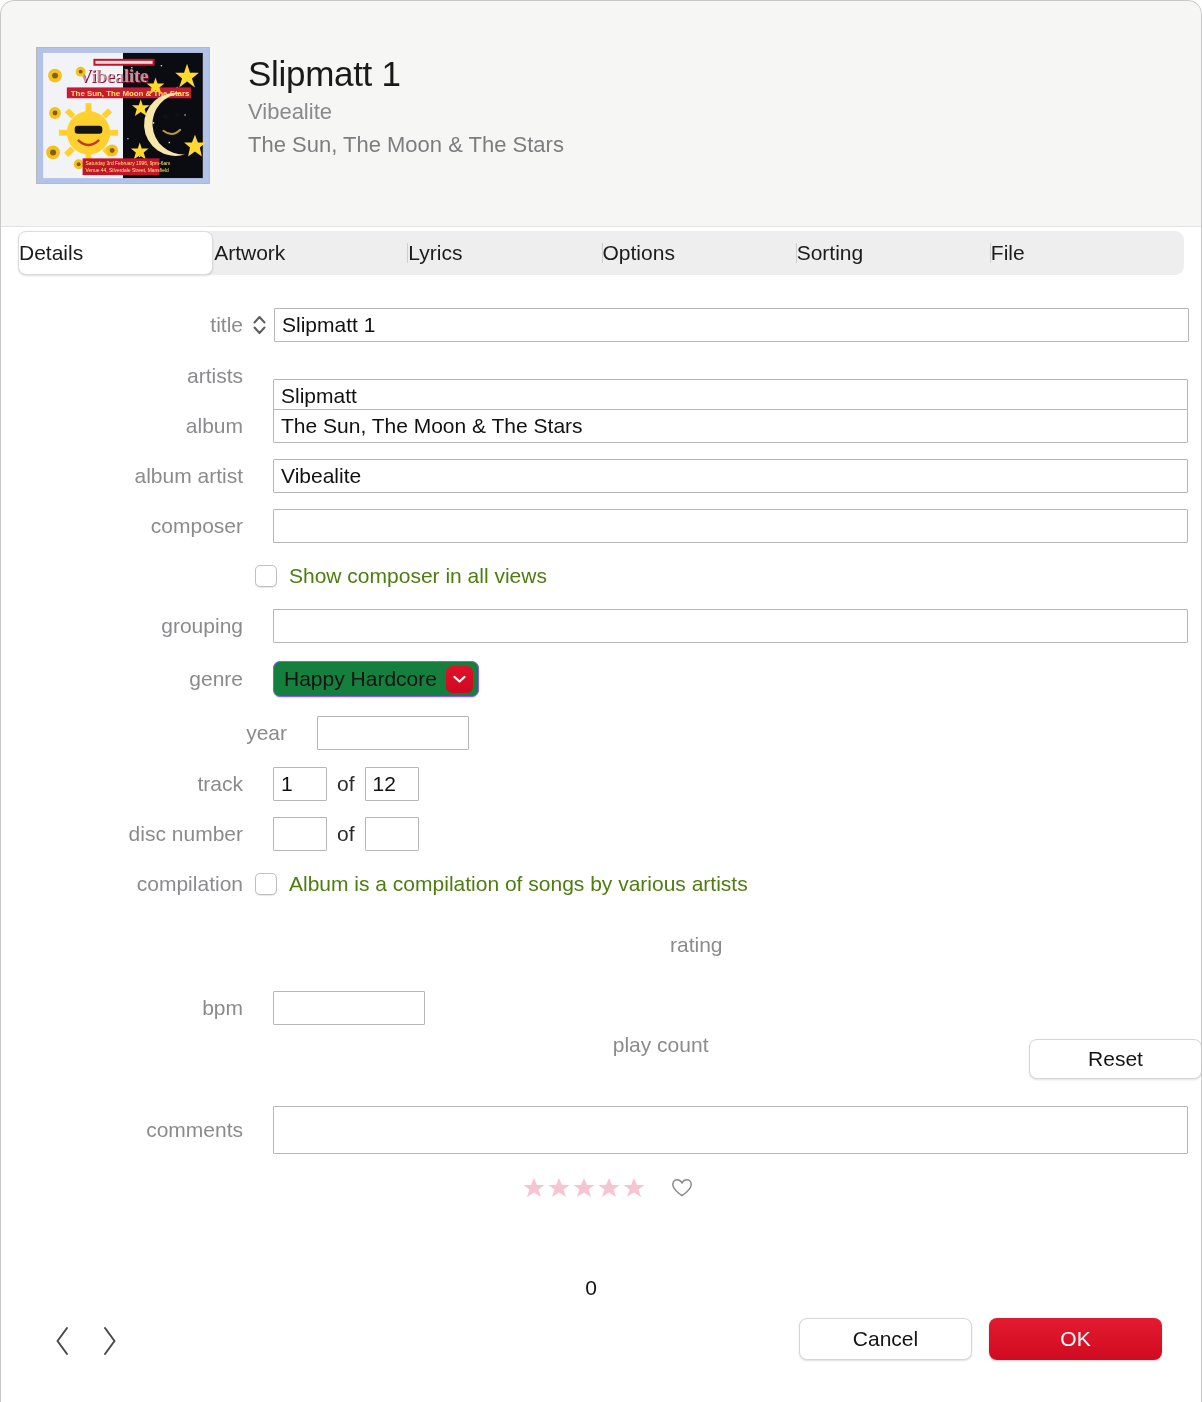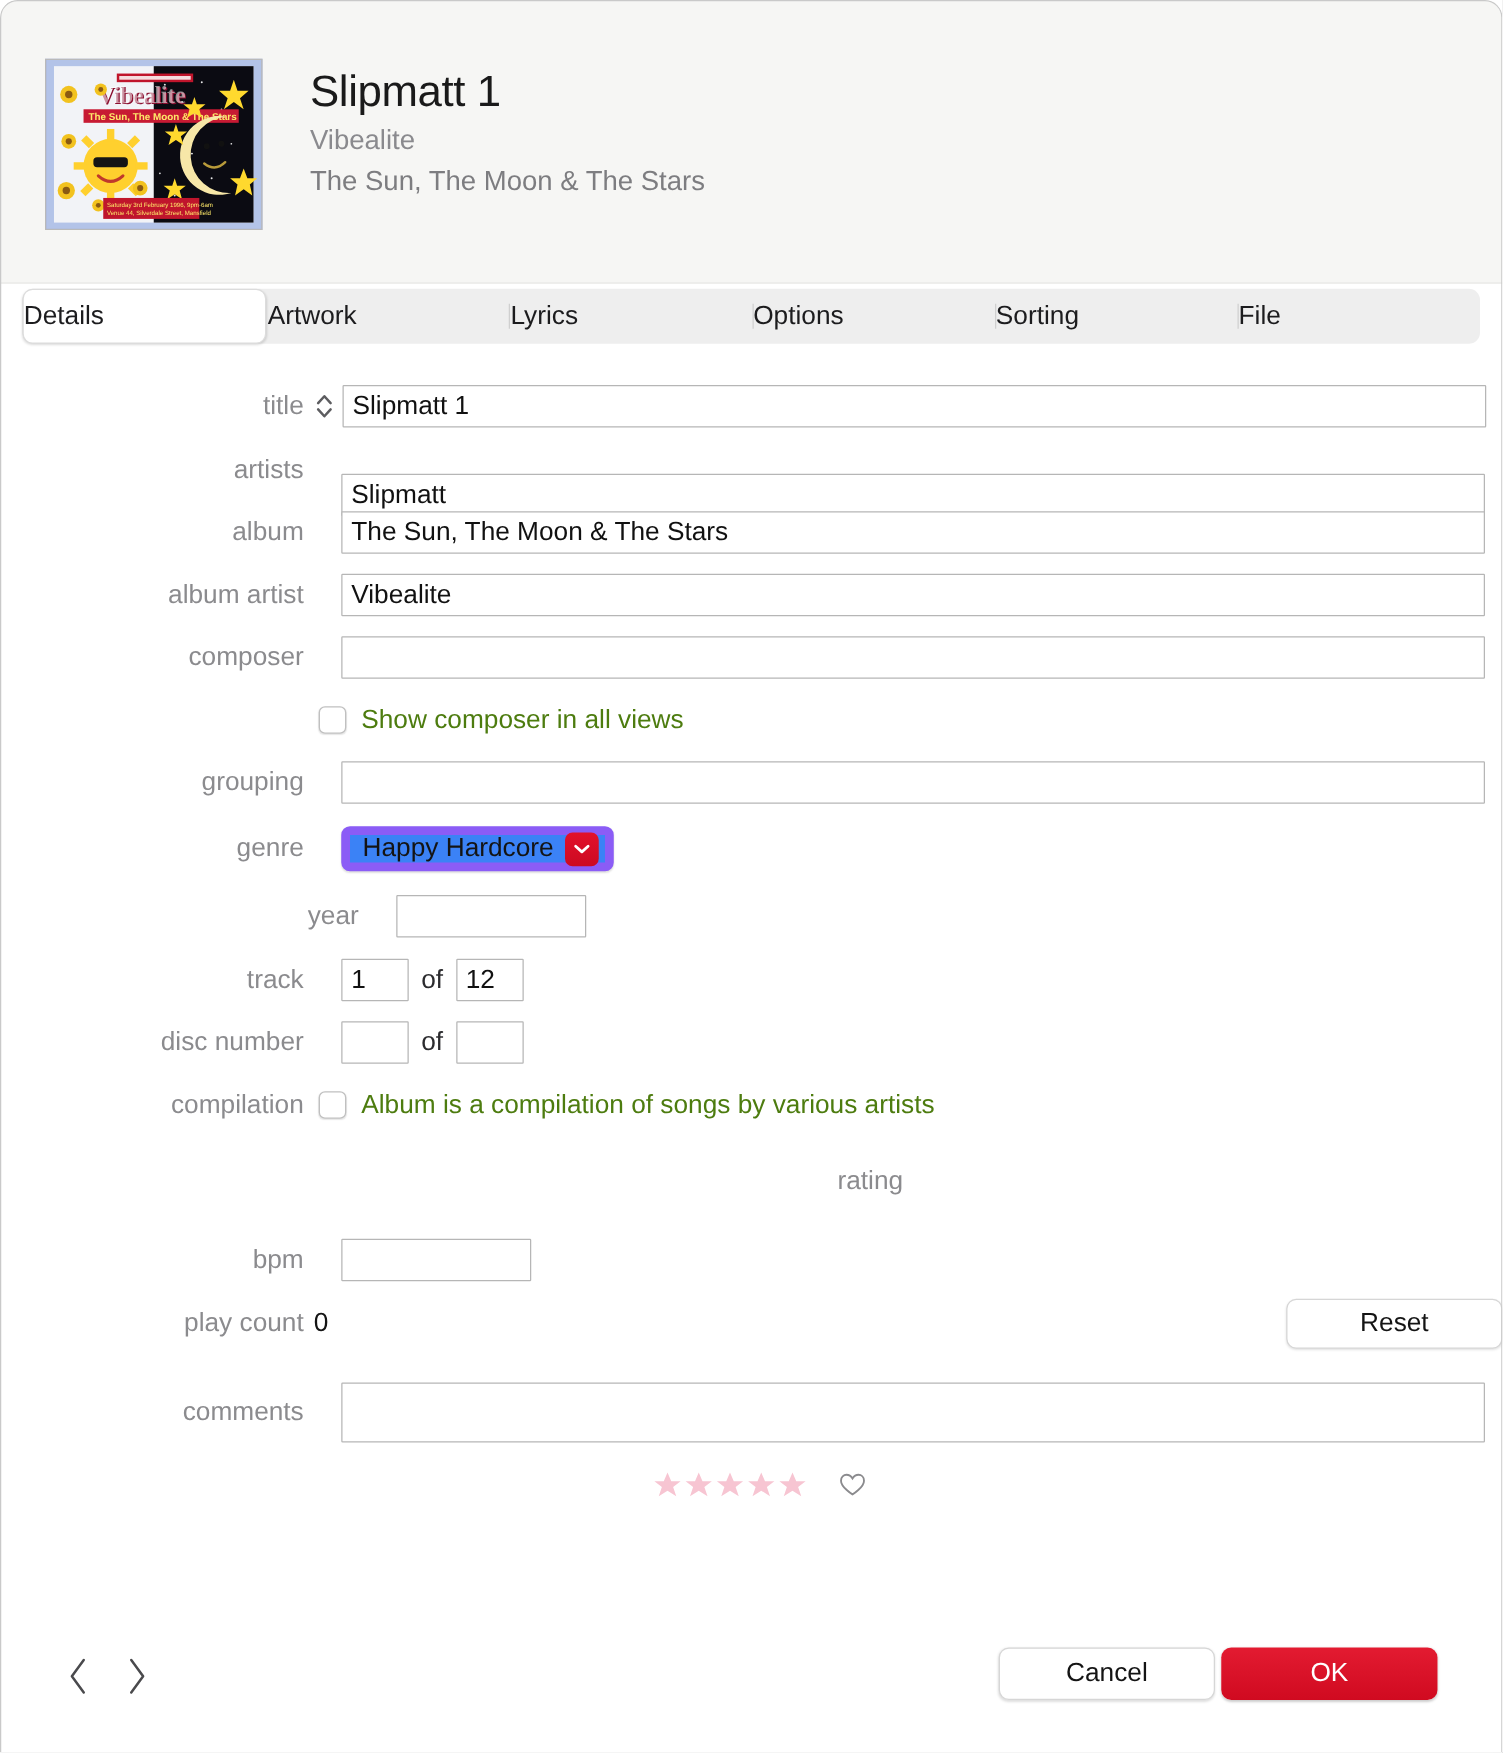--- a/index.html
+++ b/index.html
@@ -200,23 +200,23 @@
   .cb-text {
     font-size: 21px;
     color: #4d7c0f;
     margin-left: 12px;
     white-space: nowrap;
   }
 
   
   .combo {
     height: 36px;
-    border: 7px solid #8b5cf6;
+    border: 1px solid #8b5cf6;
     border-radius: 7px;
-    background: #3b82f6;
+    background: #15803d;
     box-shadow: 0 1px 1.5px rgba(0,0,0,0.13);
     display: inline-flex;
     align-items: center;
     margin-left: 7px;
     padding: 0 5px 0 10px;
     box-sizing: border-box;
   }
   .combo-val {
     font-size: 21px;
     color: #141414;
@@ -294,21 +294,21 @@
     background: #ffffff;
     box-shadow: 0 1px 2px rgba(0,0,0,0.13);
     font-size: 21px;
     color: #141414;
     line-height: 40px;
     text-align: center;
     box-sizing: border-box;
   }
   .btn-ok {
     position: absolute;
-    right: 52px;
+    right: 40px;
     top: 12px;
     width: 173px;
     height: 42px;
     border-radius: 8px;
     background: linear-gradient(180deg,#e31b31 0%,#d00a20 100%);
     box-shadow: 0 1px 2px rgba(0,0,0,0.20);
     font-size: 21px;
     color: #ffffff;
     line-height: 42px;
     text-align: center;
@@ -541,21 +541,21 @@
           </svg>
         </span>
       </div>
     </div>
 
     <div class="row" style="height:50px;">
       <div class="lbl">bpm</div>
       <div class="field bpm" style="margin-left:30px;"></div>
     </div>
 
-    <div class="row" style="height:52px;padding-right:28px;">
+    <div class="row" style="height:52px;padding-right:28px;flex-direction:column;">
       <div class="lbl">play count</div>
       <span class="playcount-val">0</span>
       <div class="reset-btn">Reset</div>
     </div>
 
     <div class="row" style="height:50px;margin-top:20px;">
       <div class="lbl">comments</div>
       <div class="field wide" style="margin-left:30px;height:48px;line-height:46px;"></div>
     </div>
   </div>

